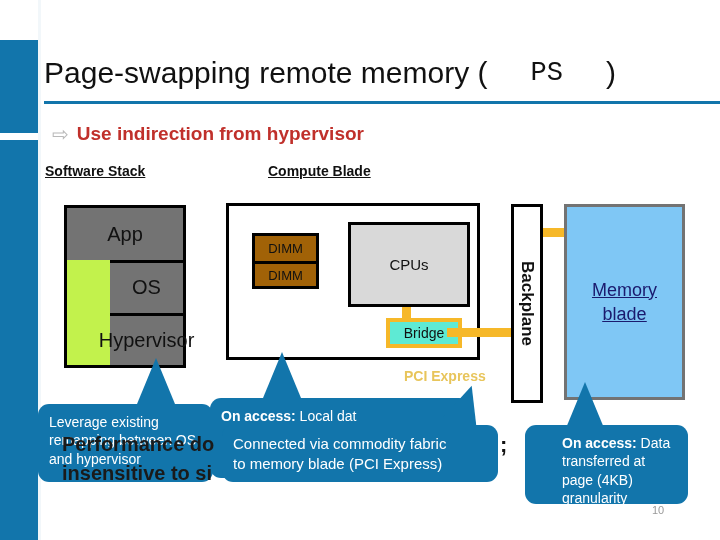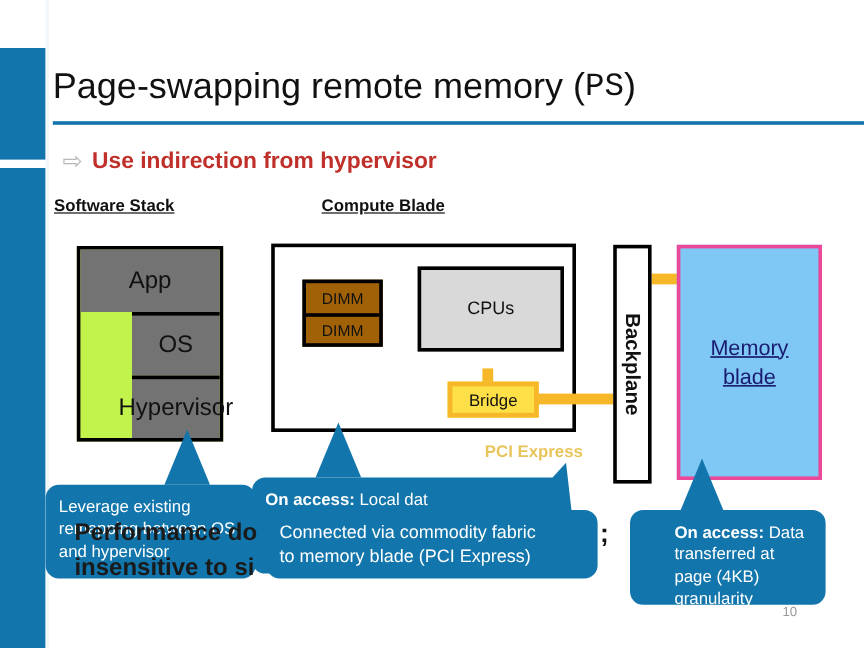--- a/index.html
+++ b/index.html
@@ -13,21 +13,21 @@
   
   .lbar{position:absolute;background:#1275ab;}
   .lbar-top{left:0;top:40px;width:38px;height:93px;}
   .lbar-bot{left:0;top:140px;width:38px;height:400px;}
   .lrule{position:absolute;left:38px;top:0;width:3px;height:540px;background:#f2f7fa;}
 
   
   .title{
     position:absolute;left:44px;top:48px;width:660px;height:50px;
     font-size:30px;color:#111111;white-space:nowrap;
-    display:flex;align-items:center;
+    display:flex;align-items:center;gap:43px;
   }
   .title .mono{font-family:"Liberation Mono", monospace;font-size:27px;letter-spacing:0px;}
   .titlerule{position:absolute;left:44px;top:101px;width:676px;height:3px;background:#1275ab;}
 
   
   .sub{
     position:absolute;left:52px;top:122px;
     font-size:19px;color:#c0302b;font-weight:bold;white-space:nowrap;
     display:flex;align-items:center;gap:8px;
   }
@@ -45,37 +45,37 @@
   .stack{position:absolute;left:64px;top:205px;width:122px;height:163px;border:3px solid #000;box-sizing:border-box;background:#c2f24c;}
   .stack .cell{height:33.33%;box-sizing:border-box;display:flex;align-items:center;justify-content:center;
     font-size:20px;color:#111;background:#737373;}
   .stack .cell + .cell{border-top:3px solid #000;margin-left:43px;}
 
   
   .blade{position:absolute;left:226px;top:203px;width:254px;height:157px;border:3px solid #000;box-sizing:border-box;background:#fff;}
   .dimms{position:absolute;left:252px;top:233px;width:67px;height:56px;border:3px solid #000;box-sizing:border-box;background:#a16207;}
   .dimms .d{height:50%;box-sizing:border-box;display:flex;align-items:center;justify-content:center;font-size:13px;color:#111;}
   .dimms .d + .d{border-top:3px solid #000;}
-  .cpus{position:absolute;left:348px;top:222px;width:122px;height:71px;border:3px solid #000;box-sizing:border-box;background:#d9d9d9;
+  .cpus{position:absolute;left:348px;top:222px;width:122px;height:85px;border:3px solid #000;box-sizing:border-box;background:#d9d9d9;
     display:flex;align-items:center;justify-content:center;font-size:15px;color:#111;}
-  .bridge{position:absolute;left:373px;top:318px;width:76px;height:30px;border:4px solid #f6b829;box-sizing:border-box;background:#fde047;
+  .bridge{position:absolute;left:386px;top:318px;width:76px;height:30px;border:4px solid #f6b829;box-sizing:border-box;background:#5eead4;
     display:flex;align-items:center;justify-content:center;font-size:14px;color:#111;}
   .wire{position:absolute;background:#f6b829;}
   .wire-cpu{left:402px;top:307px;width:9px;height:13px;}
   .wire-bridge-bp{left:447px;top:328px;width:66px;height:9px;}
   .wire-bp-mem{left:541px;top:228px;width:26px;height:9px;}
   .pcie{position:absolute;left:404px;top:368px;font-size:14px;color:#e8c55b;font-weight:bold;white-space:nowrap;}
 
   
   .backplane{position:absolute;left:511px;top:204px;width:32px;height:199px;border:3px solid #000;box-sizing:border-box;background:#fff;
     display:flex;align-items:center;justify-content:center;}
   .backplane span{writing-mode:vertical-rl;font-size:17px;color:#111;font-weight:bold;white-space:nowrap;}
 
   
-  .memblade{position:absolute;left:564px;top:204px;width:121px;height:196px;border:3px solid #ec4899;box-sizing:border-box;background:#7fc7f5;
+  .memblade{position:absolute;left:564px;top:204px;width:121px;height:196px;border:3px solid #737373;box-sizing:border-box;background:#7fc7f5;
     display:flex;align-items:center;justify-content:center;text-align:center;}
   .memblade span{font-size:18px;color:#1a1a6e;text-decoration:underline;line-height:1.35;}
 
   
   .callout{position:absolute;background:#1275ab;border-radius:11px;color:#ffffff;
     font-size:14px;line-height:1.32;box-sizing:border-box;padding:9px 11px;}
   .callout b{font-weight:bold;}
   .tail{position:absolute;width:0;height:0;border-left:19px solid transparent;border-right:19px solid transparent;
     border-bottom:46px solid #1275ab;}
 

